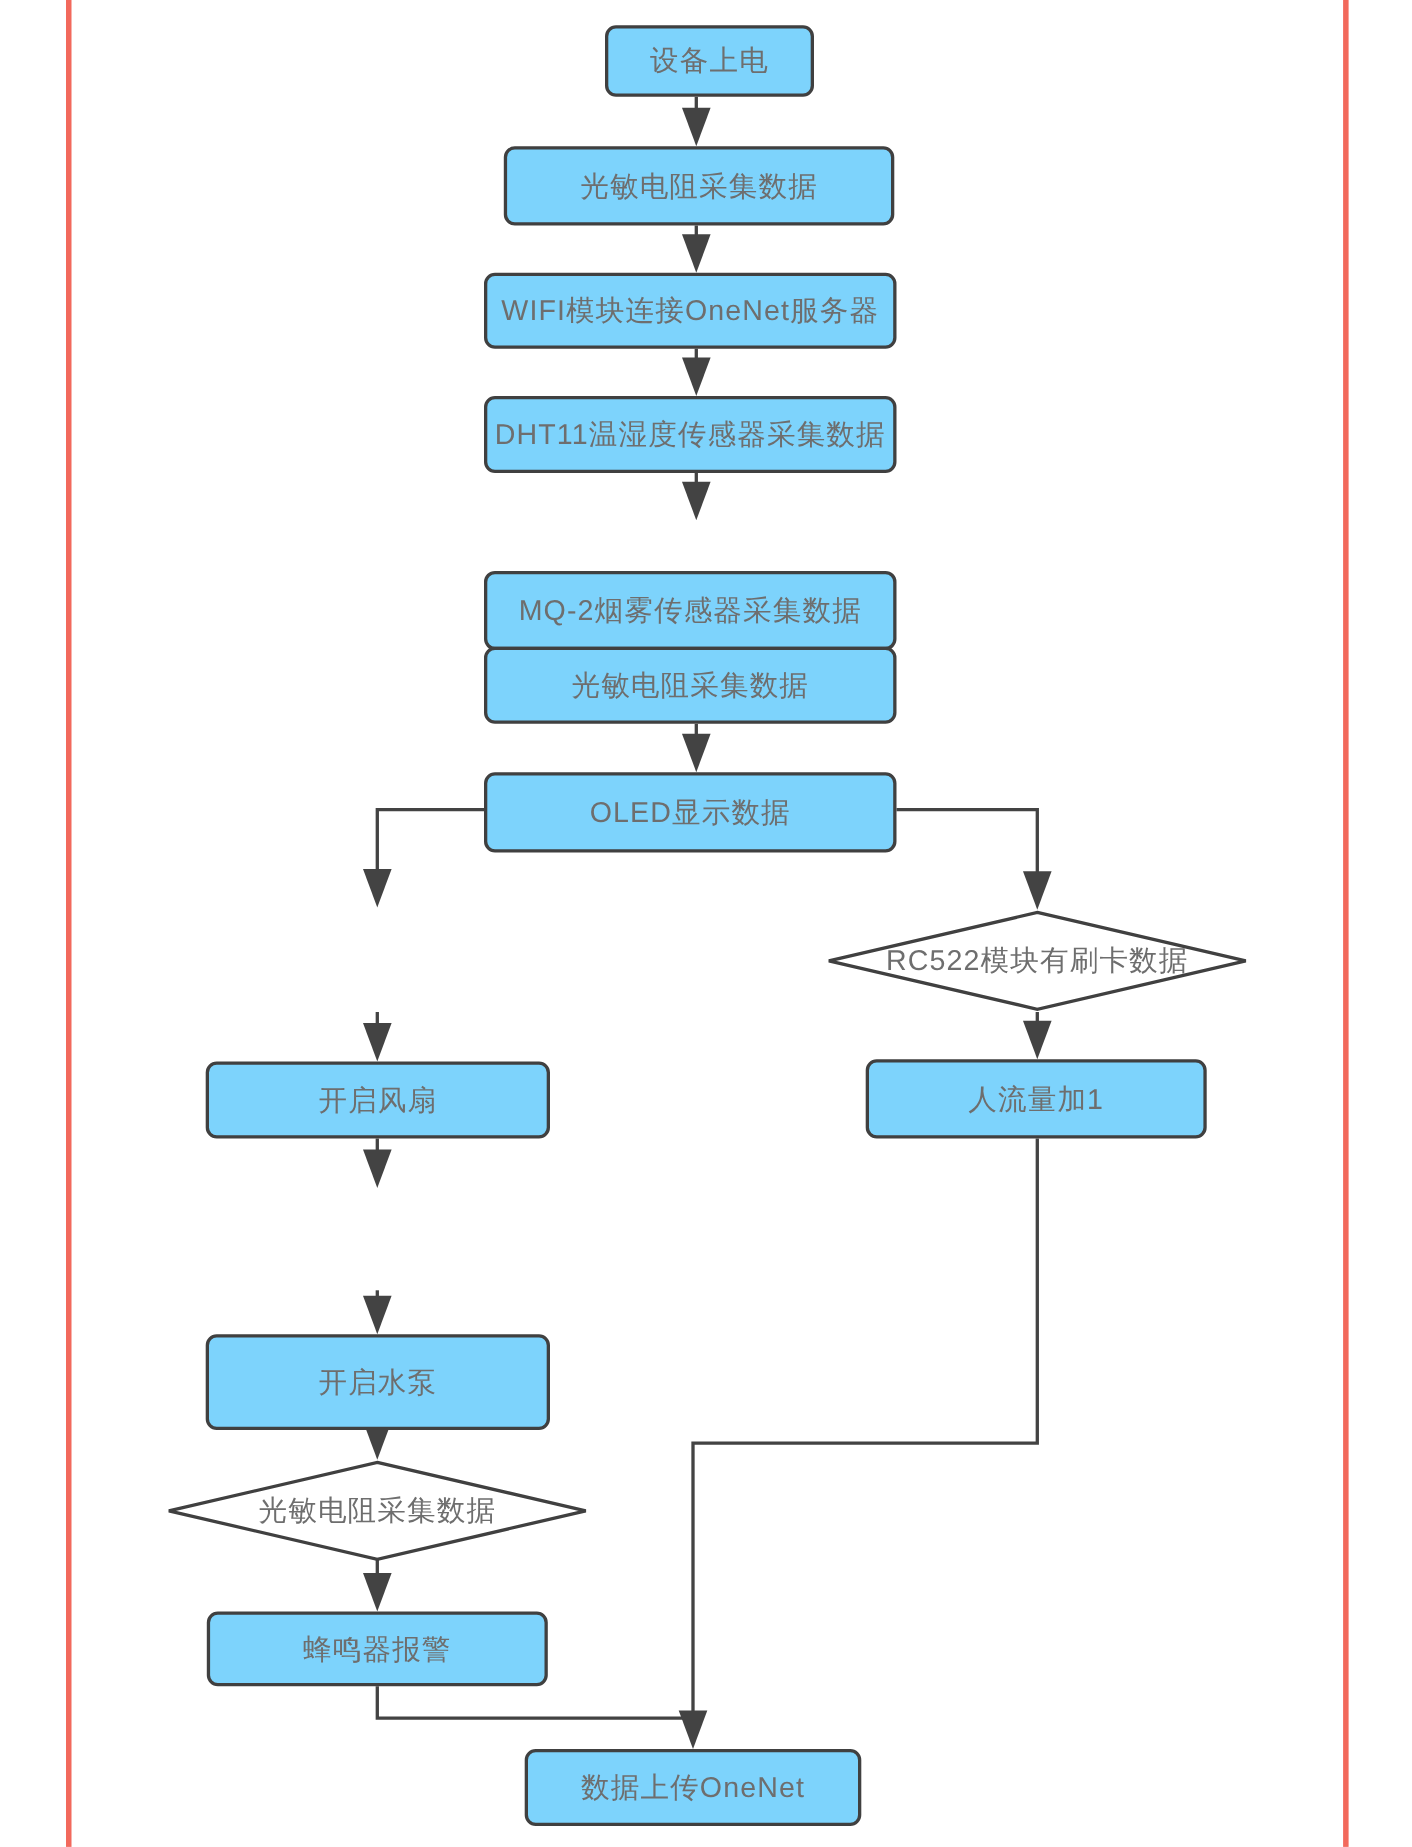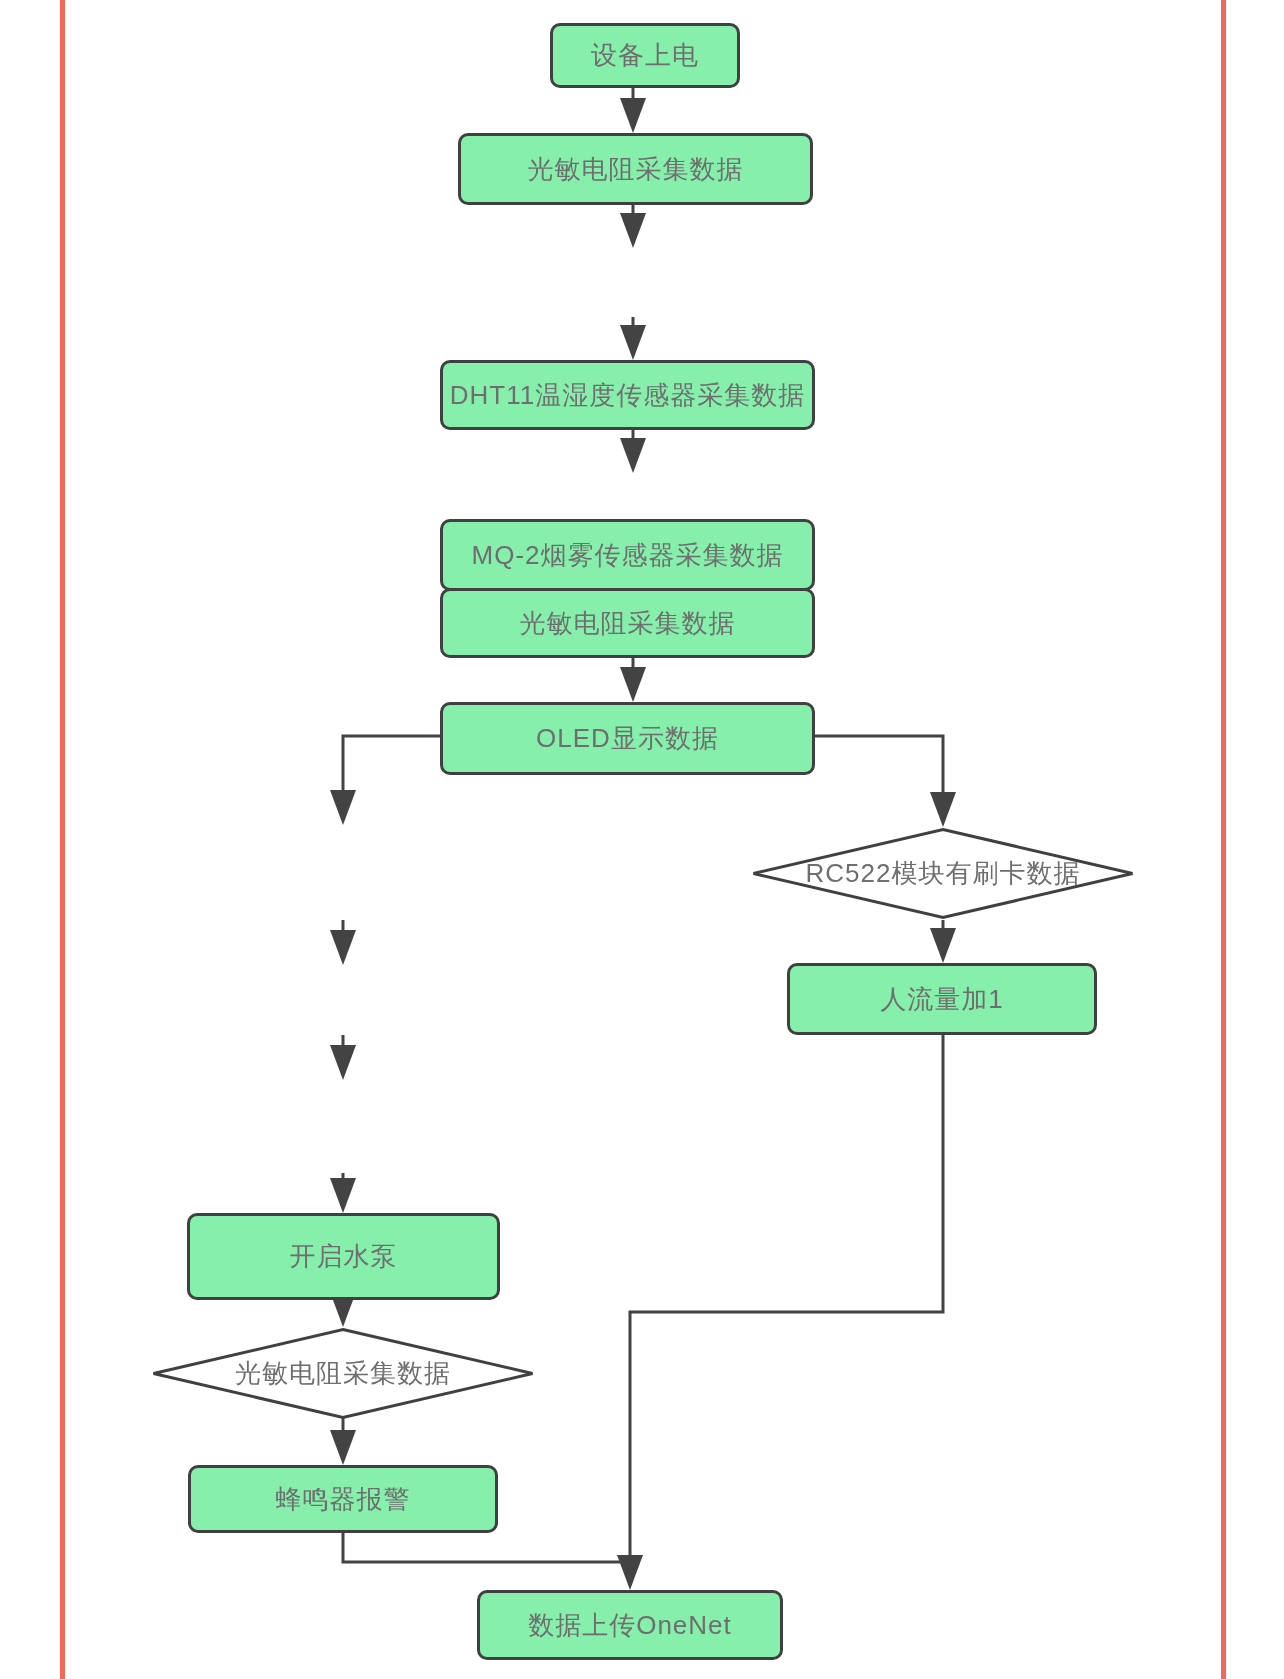--- a/index.html
+++ b/index.html
@@ -21,21 +21,21 @@
     stroke:#434343;stroke-width:3;fill:none;
   }
   #connectors polygon{
     fill:#434343;stroke:none;
   }
   .pbox{
     position:absolute;z-index:2;
     box-sizing:border-box;
     border:3px solid #404040;
     border-radius:10px;
-    background:#86efac;
+    background:#7dd3fc;
     display:flex;align-items:center;justify-content:center;
   }
   .diamond{
     position:absolute;z-index:2;
     display:flex;align-items:center;justify-content:center;
   }
   .diamond svg{position:absolute;left:0;top:0;}
   .diamond polygon{
     fill:#ffffff;stroke:#404040;stroke-width:3;stroke-linejoin:miter;
   }
@@ -93,38 +93,44 @@
   </svg>
 
   <div class="pbox" style="left:550px;top:23px;width:190px;height:65px;">
     <span class="nlabel">设备上电</span>
   </div>
 
   <div class="pbox" style="left:458px;top:133px;width:355px;height:72px;">
     <span class="nlabel">光敏电阻采集数据</span>
   </div>
 
+  <div class="pbox" style="left:440px;top:248px;width:375px;height:69px;">
+    <span class="nlabel">WIFI模块连接OneNet服务器</span>
+  </div>
 
   <div class="pbox" style="left:440px;top:360px;width:375px;height:70px;">
     <span class="nlabel">DHT11温湿度传感器采集数据</span>
   </div>
 
   <div class="pbox" style="left:440px;top:473px;width:375px;height:72px;margin-top:46px;">
     <span class="nlabel">MQ-2烟雾传感器采集数据</span>
   </div>
 
   <div class="pbox" style="left:440px;top:588px;width:375px;height:70px;">
     <span class="nlabel">光敏电阻采集数据</span>
   </div>
 
   <div class="pbox" style="left:440px;top:702px;width:375px;height:73px;">
     <span class="nlabel">OLED显示数据</span>
   </div>
 
 
+  <div class="pbox" style="left:187px;top:965px;width:313px;height:70px;">
+    <span class="nlabel">开启风扇</span>
+  </div>
 
 
   <div class="pbox" style="left:187px;top:1213px;width:313px;height:87px;">
     <span class="nlabel">开启水泵</span>
   </div>
 
   <div class="diamond" style="left:150px;top:1327px;width:386px;height:93px;">
     <svg width="386" height="93" viewBox="0 0 386 93">
       <polygon points="193,2.5 382.5,46.5 193,90.5 3.5,46.5"></polygon>
     </svg>

